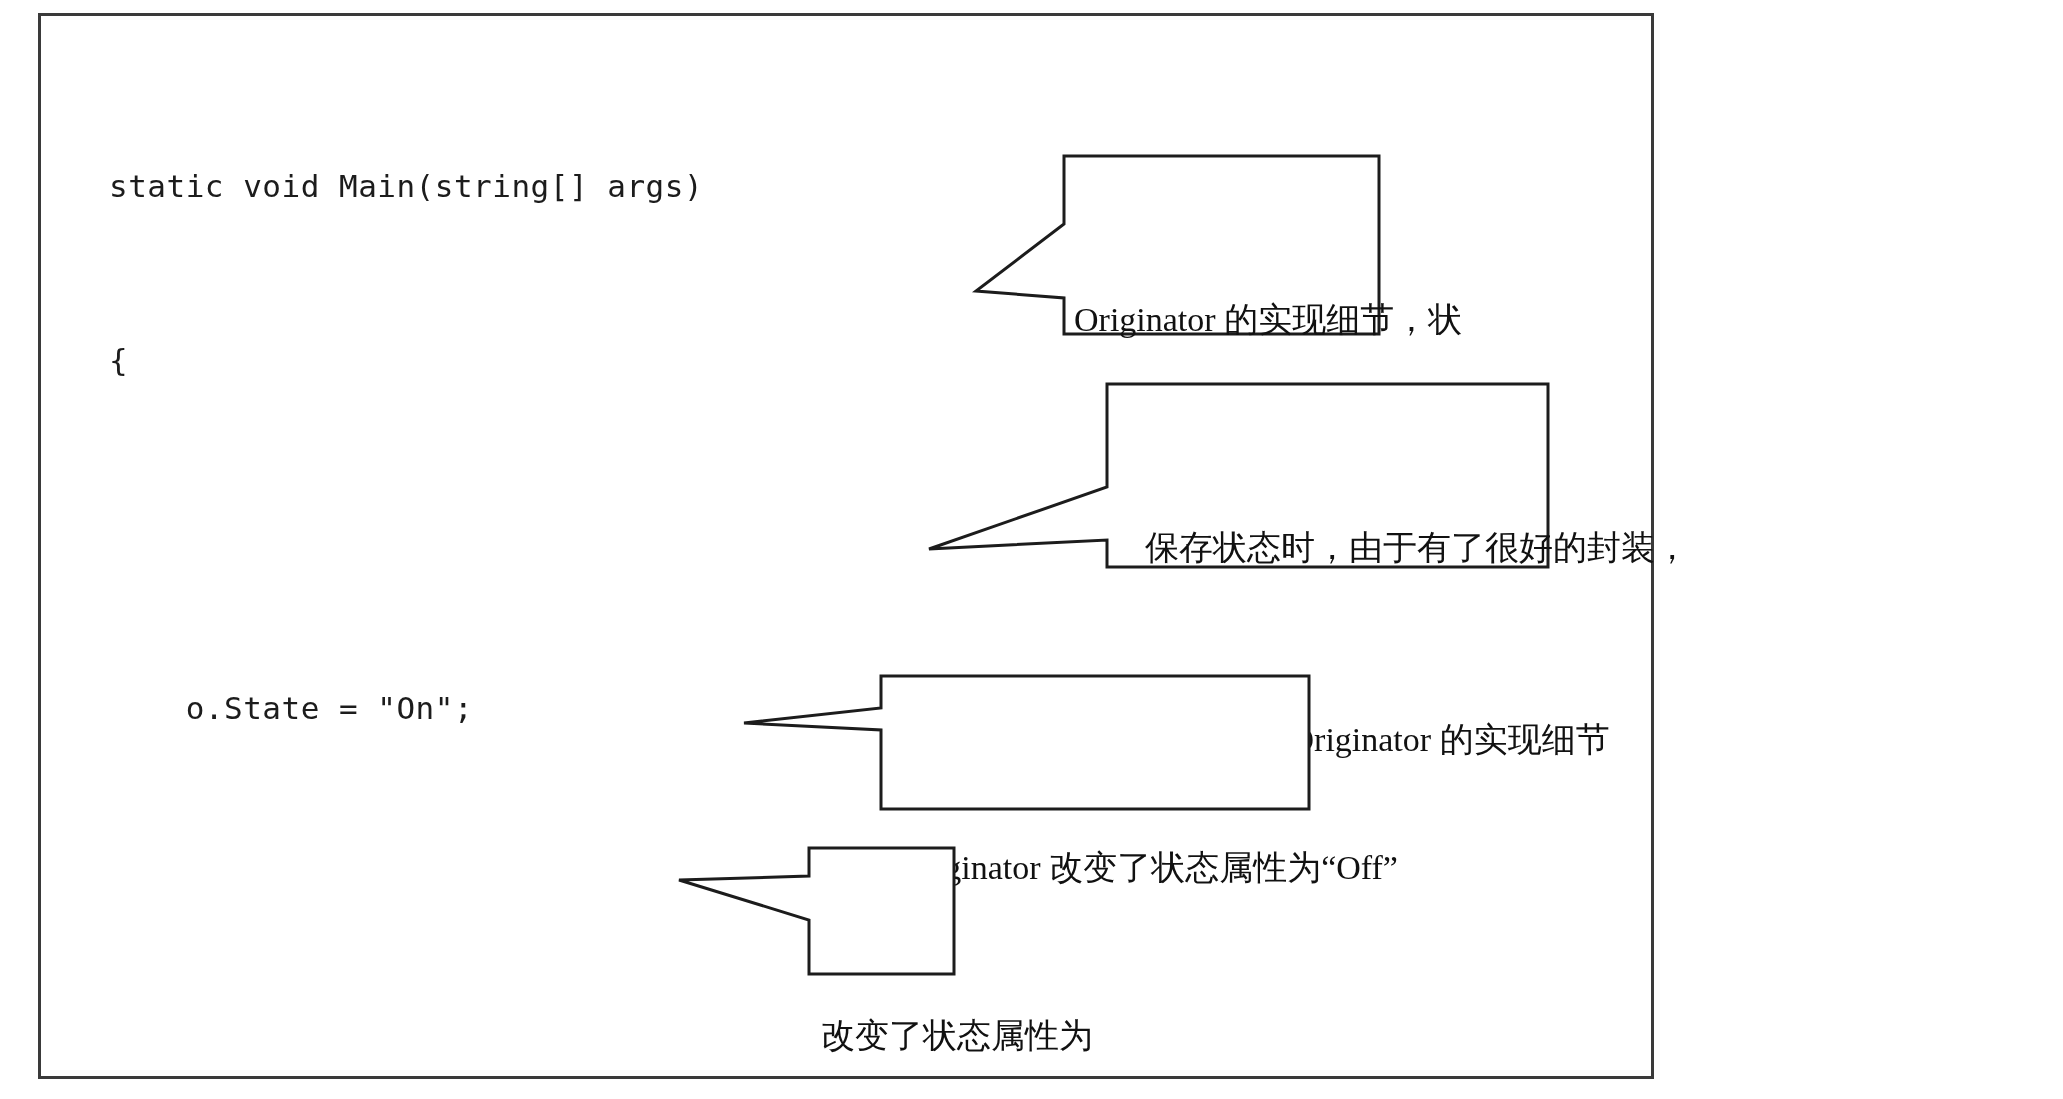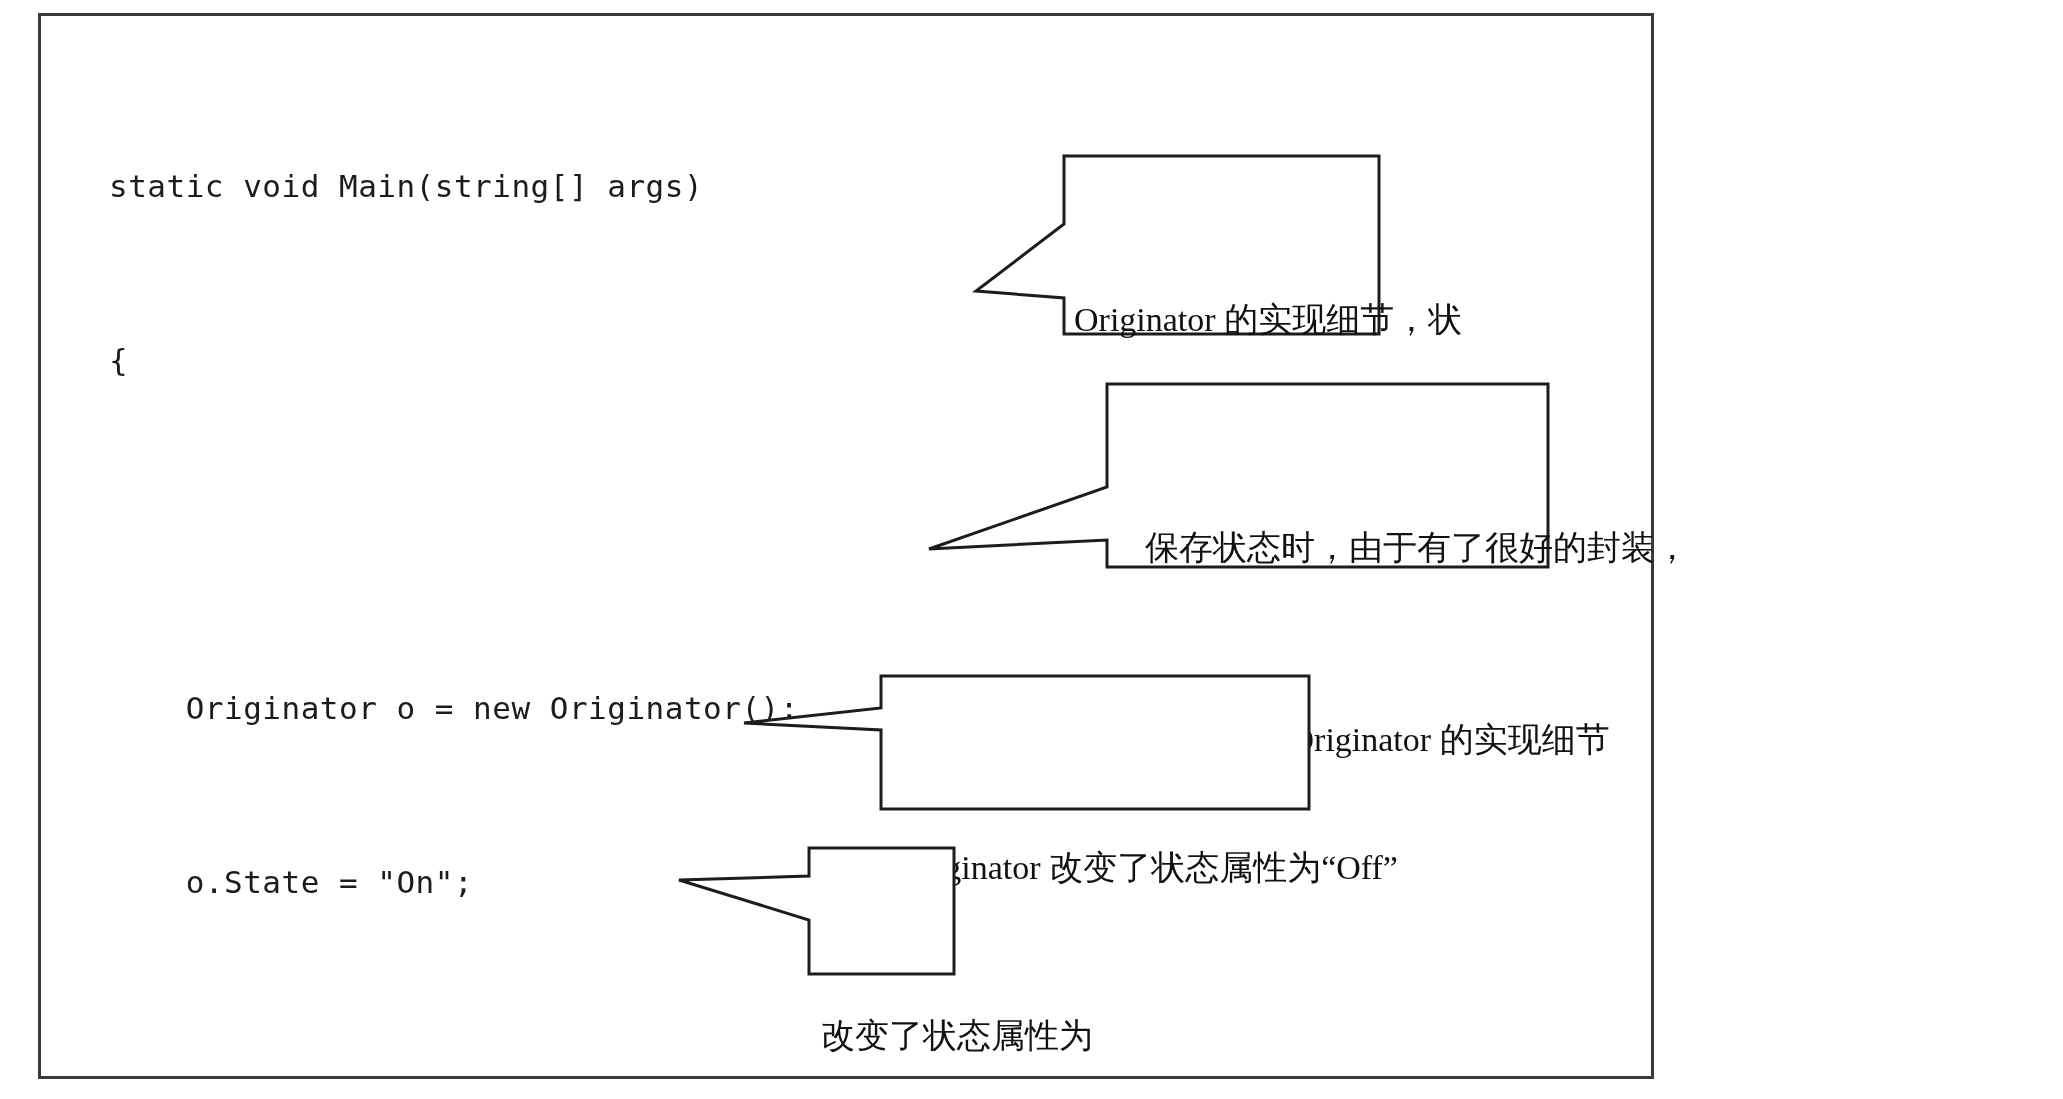--- a/index.html
+++ b/index.html
@@ -81,21 +81,20 @@
 <body>
 
 <div id="page">
 
   <div id="code-frame">
 
     <div id="code-block">
       <div class="code-line">static void Main(string[] args)</div>
       <div class="code-line">{</div>
       <div class="code-line blank"></div>
-      <div class="code-line">    Originator o = new Originator();</div>
       <div class="code-line">    o.State = "On";</div>
       
       
       
       
       
       
       
       
       

